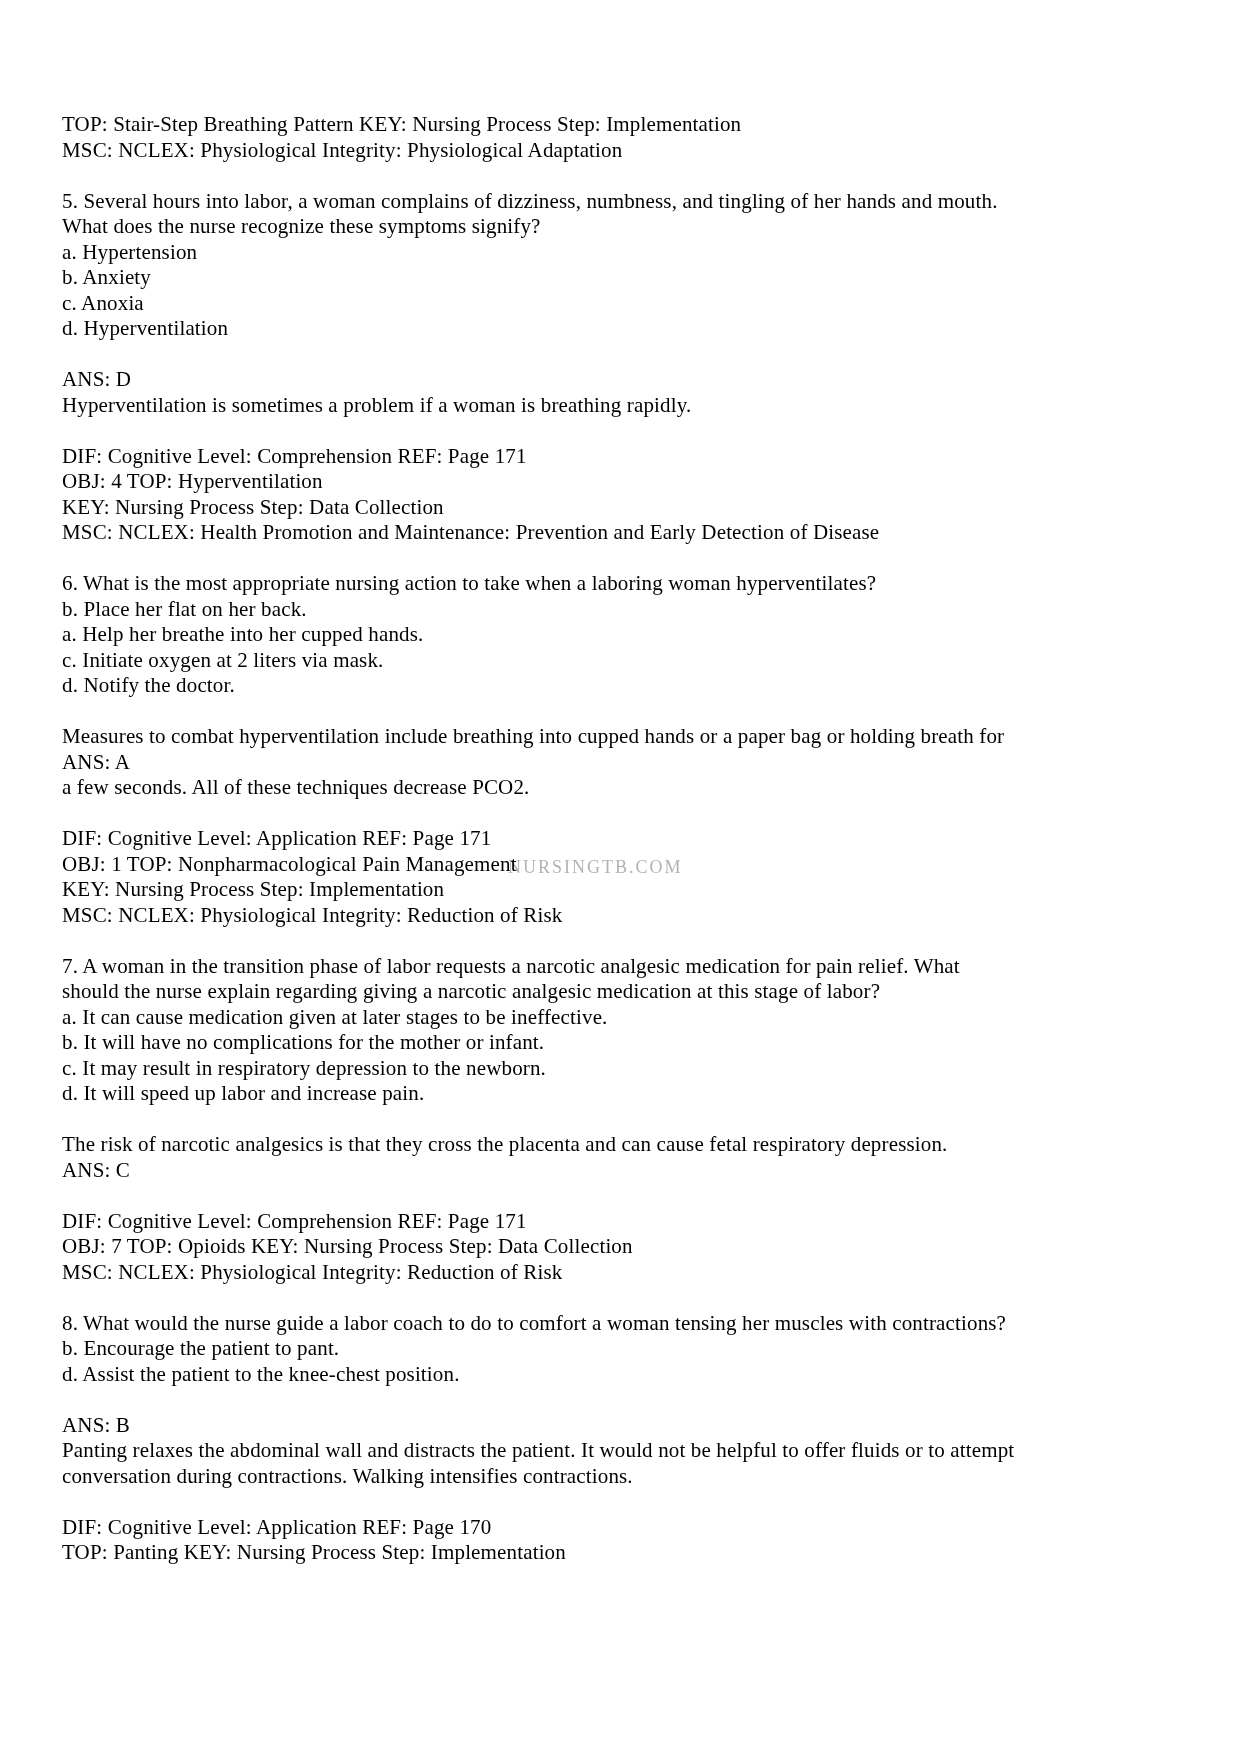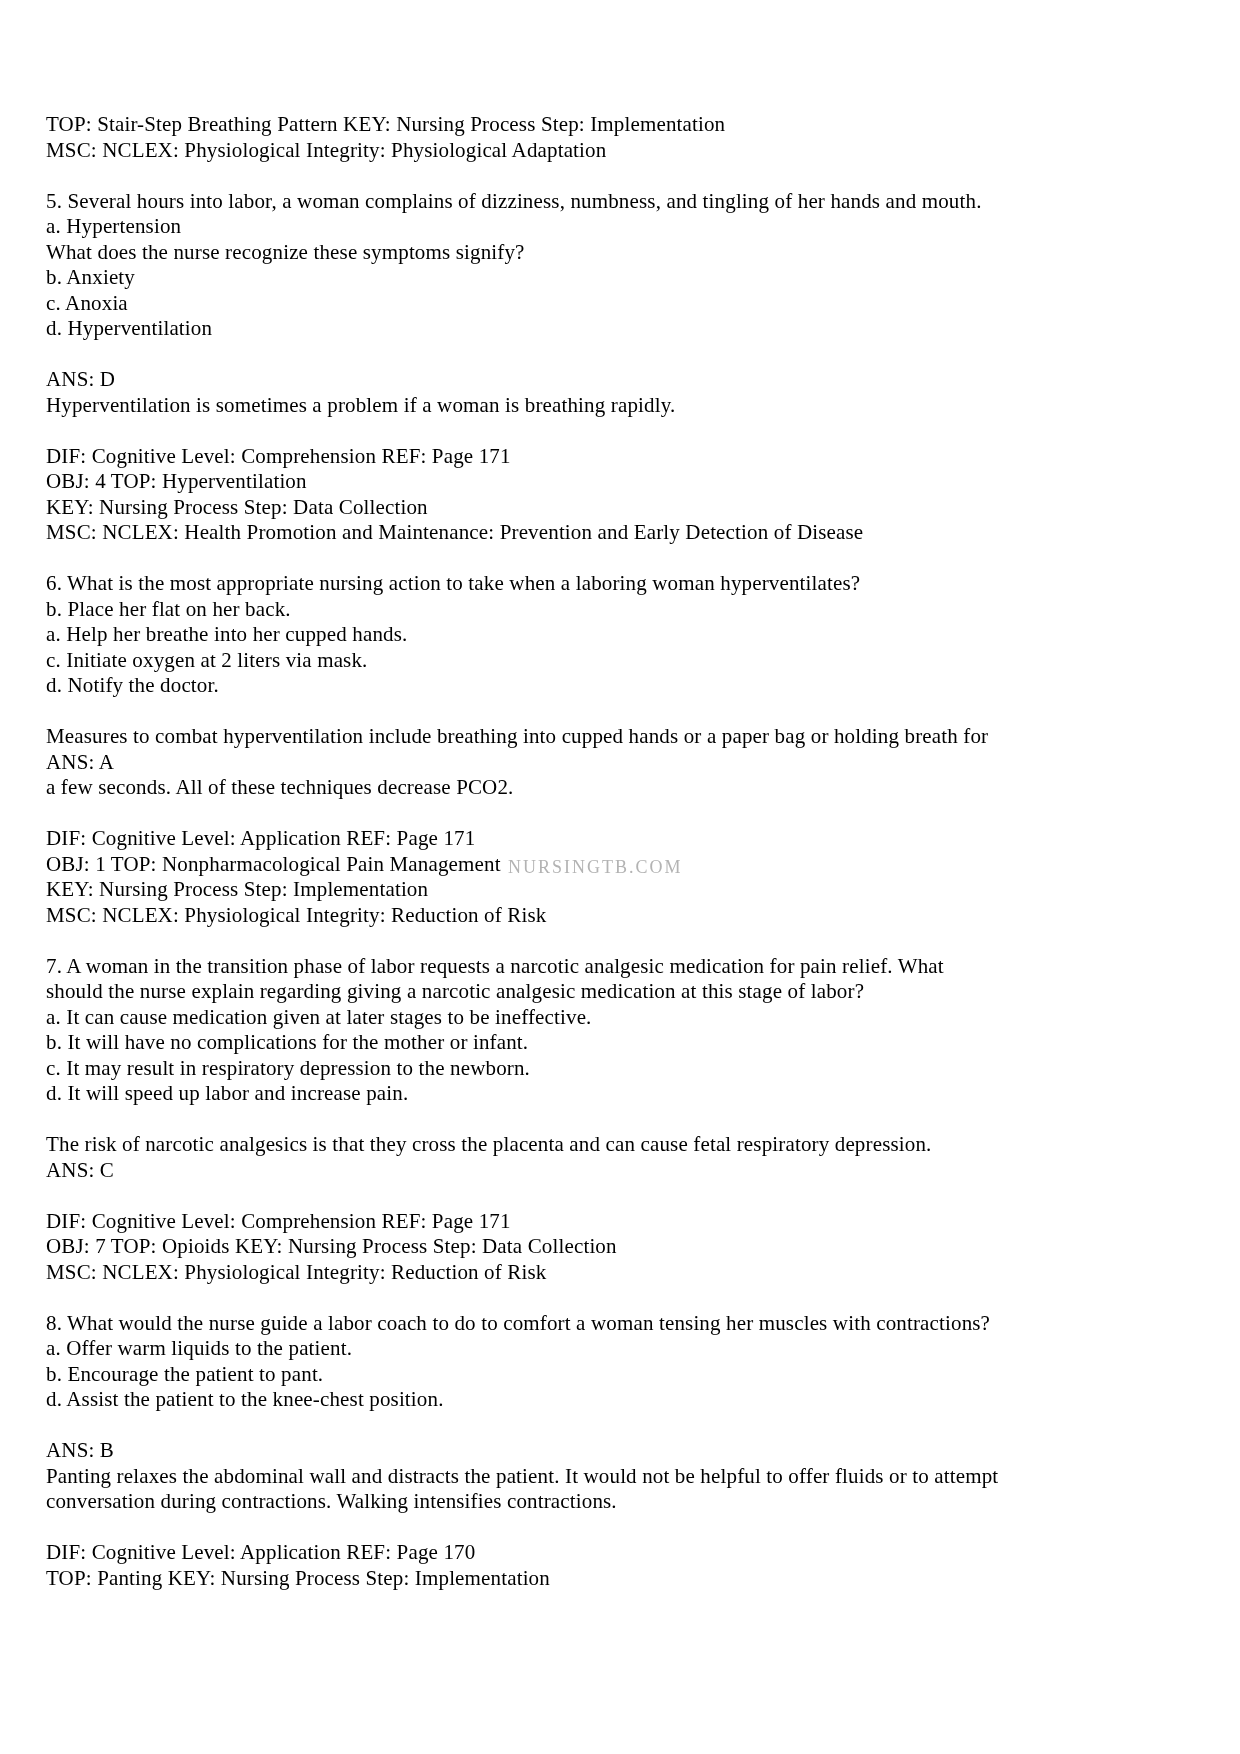--- a/index.html
+++ b/index.html
@@ -19,20 +19,21 @@
     position: relative;
     width: 1240px;
     height: 1754px;
     background: #ffffff;
   }
   .content {
     position: relative;
     z-index: 1;
     padding: 112px 0 0 46px;
     font-size: 21px;
+    margin-left: 16px;
   }
   .line {
     min-height: 25.5px;
     line-height: 25.5px;
     white-space: pre;
     letter-spacing: 0.15px;
   }
   .watermark {
     position: absolute;
     left: 508px;
@@ -48,22 +49,22 @@
 </head>
 <body style="background: rgb(255, 255, 255); color: rgb(0, 0, 0);">
 
 <div class="page">
   <div class="watermark" style="color: rgb(179, 179, 179);">NURSINGTB.COM</div>
   <div class="content">
       <div class="line">TOP: Stair-Step Breathing Pattern KEY: Nursing Process Step: Implementation</div>
       <div class="line">MSC: NCLEX: Physiological Integrity: Physiological Adaptation</div>
       <div class="line"></div>
       <div class="line">5. Several hours into labor, a woman complains of dizziness, numbness, and tingling of her hands and mouth.</div>
+      <div class="line">What does the nurse recognize these symptoms signify?</div>
       <div class="line">a. Hypertension</div>
-      <div class="line">What does the nurse recognize these symptoms signify?</div>
       <div class="line">b. Anxiety</div>
       <div class="line">c. Anoxia</div>
       <div class="line">d. Hyperventilation</div>
       <div class="line"></div>
       <div class="line">ANS: D</div>
       <div class="line">Hyperventilation is sometimes a problem if a woman is breathing rapidly.</div>
       <div class="line"></div>
       <div class="line">DIF: Cognitive Level: Comprehension REF: Page 171</div>
       <div class="line">OBJ: 4 TOP: Hyperventilation</div>
       <div class="line">KEY: Nursing Process Step: Data Collection</div>
@@ -92,21 +93,20 @@
       <div class="line">d. It will speed up labor and increase pain.</div>
       <div class="line"></div>
       <div class="line">The risk of narcotic analgesics is that they cross the placenta and can cause fetal respiratory depression.</div>
       <div class="line">ANS: C</div>
       <div class="line"></div>
       <div class="line">DIF: Cognitive Level: Comprehension REF: Page 171</div>
       <div class="line">OBJ: 7 TOP: Opioids KEY: Nursing Process Step: Data Collection</div>
       <div class="line">MSC: NCLEX: Physiological Integrity: Reduction of Risk</div>
       <div class="line"></div>
       <div class="line">8. What would the nurse guide a labor coach to do to comfort a woman tensing her muscles with contractions?</div>
-      <div class="line">a. Offer warm liquids to the patient.</div>
       <div class="line">b. Encourage the patient to pant.</div>
       <div class="line">d. Assist the patient to the knee-chest position.</div>
       <div class="line"></div>
       <div class="line">ANS: B</div>
       <div class="line">Panting relaxes the abdominal wall and distracts the patient. It would not be helpful to offer fluids or to attempt</div>
       <div class="line">conversation during contractions. Walking intensifies contractions.</div>
       <div class="line"></div>
       <div class="line">DIF: Cognitive Level: Application REF: Page 170</div>
       <div class="line">TOP: Panting KEY: Nursing Process Step: Implementation</div>
     </div>

